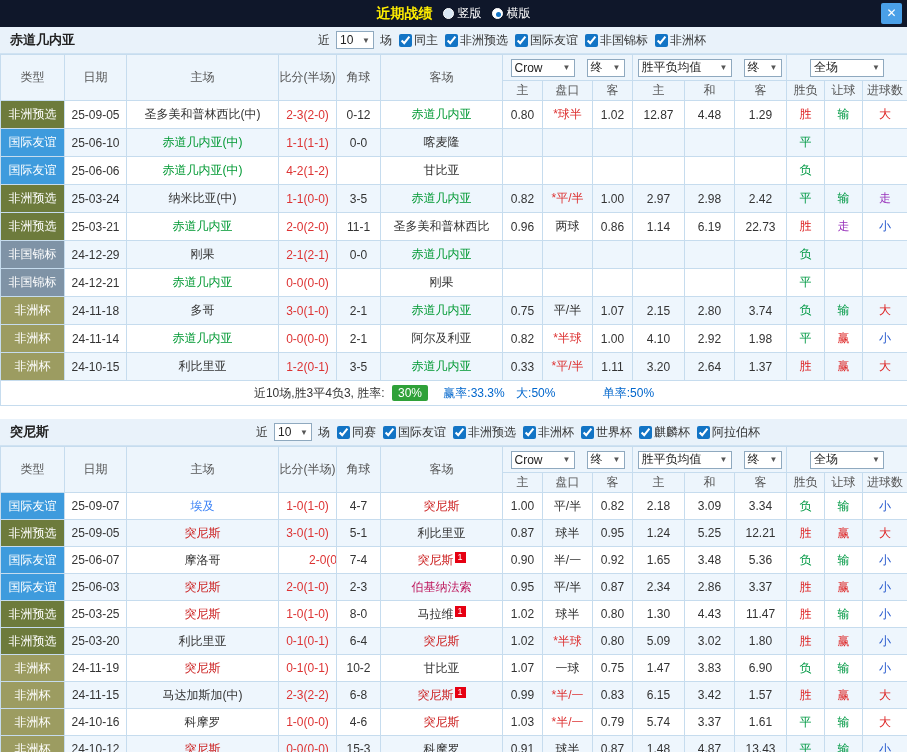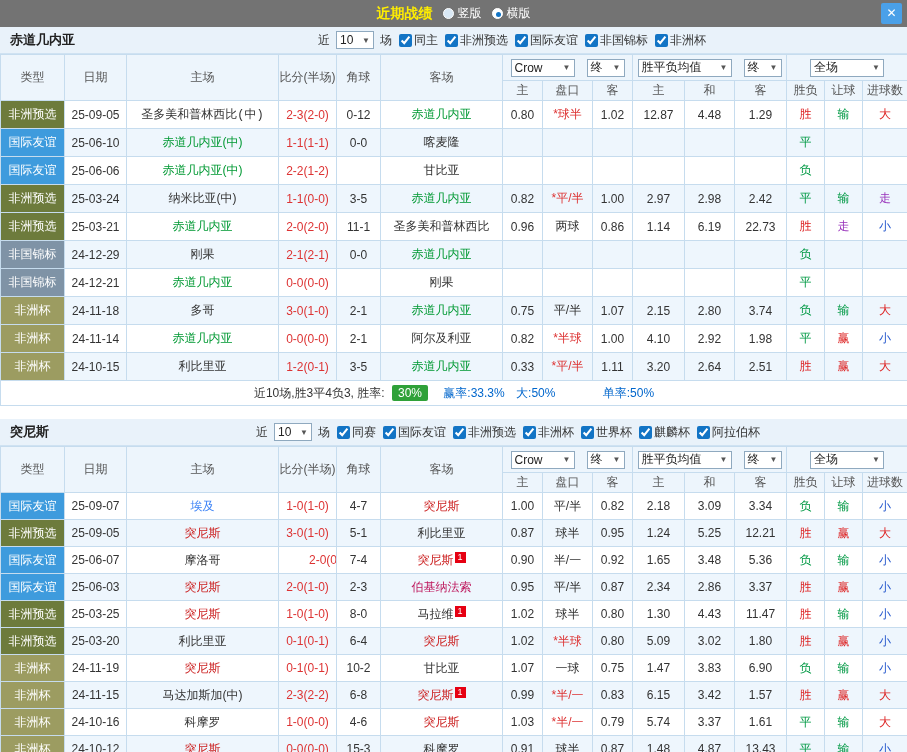--- a/index.html
+++ b/index.html
@@ -2,21 +2,21 @@
 <html><head>
 <meta charset="utf-8">
 <style>
   * { box-sizing: border-box; }
   html,body { margin:0; padding:0; }
   body {
     width:907px; height:752px; overflow:hidden; background:#fff;
     font-family:"Liberation Sans","DejaVu Sans",sans-serif; font-size:12px; color:#333;
   }
   
-  .topbar { height:27px; background:#737373; position:relative;
+  .topbar { height:27px; background:#0f172a; position:relative;
     display:flex; align-items:center; justify-content:center; }
   .topbar-center { display:flex; align-items:center; gap:10px; }
   .page-title { color:#ffee00; font-weight:bold; font-size:14px; }
   .radio-item { display:inline-flex; align-items:center; gap:4px; color:#fff; cursor:pointer; }
   .radio-dot { width:11px; height:11px; border-radius:50%; border:1px solid #fff; background:#d9e8f5; position:relative; display:inline-block; }
   .radio-dot.checked { background:#fff; }
   .radio-dot.checked::after { content:""; position:absolute; left:3px; top:3px; width:5px; height:5px; border-radius:50%; background:#1274c5; }
   .close-btn { position:absolute; right:5px; top:3px; width:21px; height:21px; background:#4aa0e8;
     color:#fff; font-weight:bold; text-align:center; line-height:21px; border-radius:2px; cursor:pointer; }
   
@@ -173,21 +173,21 @@
         <th>客</th>
         <th>胜负</th>
         <th>让球</th>
         <th>进球数</th>
       </tr>
     </thead>
     <tbody class="s0" id="tbody-0">
         <tr>
           <td style="background: rgb(109, 123, 60); color: rgb(255, 255, 255);">非洲预选</td>
           <td>25-09-05</td>
-          <td><span style="color: rgb(51, 51, 51); font-family: Liberation Mono, monospace;">圣多美和普林西比(中)</span></td>
+          <td><span style="color: rgb(51, 51, 51);">圣多美和普林西比(中)</span></td>
           <td style="color: rgb(221, 51, 51);">2-3(2-0)</td>
           <td>0-12</td>
           <td><span style="color: rgb(0, 153, 51);">赤道几内亚</span></td>
           <td>0.80</td>
           <td style="color: rgb(221, 51, 51);">*球半</td>
           <td>1.02</td>
           <td>12.87</td>
           <td>4.48</td>
           <td>1.29</td>
           <td style="color: rgb(221, 34, 34);">胜</td>
@@ -208,21 +208,21 @@
           <td></td>
           <td></td>
           <td style="color: rgb(0, 153, 68);">平</td>
           <td style="color: rgb(51, 51, 51);"></td>
           <td style="color: rgb(51, 51, 51);"></td>
         </tr>
         <tr>
           <td style="background: rgb(62, 155, 221); color: rgb(255, 255, 255);">国际友谊</td>
           <td>25-06-06</td>
           <td><span style="color: rgb(0, 153, 51);">赤道几内亚(中)</span></td>
-          <td style="color: rgb(221, 51, 51);">2-2(1-2)</td>
+          <td style="color: rgb(221, 51, 51);">4-2(1-2)</td>
           <td></td>
           <td><span style="color: rgb(51, 51, 51);">甘比亚</span></td>
           <td></td>
           <td style="color: rgb(51, 51, 51);"></td>
           <td></td>
           <td></td>
           <td></td>
           <td></td>
           <td style="color: rgb(0, 153, 68);">负</td>
           <td style="color: rgb(51, 51, 51);"></td>
@@ -335,21 +335,21 @@
           <td>24-10-15</td>
           <td><span style="color: rgb(51, 51, 51);">利比里亚</span></td>
           <td style="color: rgb(221, 51, 51);">1-2(0-1)</td>
           <td>3-5</td>
           <td><span style="color: rgb(0, 153, 51);">赤道几内亚</span></td>
           <td>0.33</td>
           <td style="color: rgb(221, 51, 51);">*平/半</td>
           <td>1.11</td>
           <td>3.20</td>
           <td>2.64</td>
-          <td>2.51</td>
+          <td>1.37</td>
           <td style="color: rgb(221, 34, 34);">胜</td>
           <td style="color: rgb(221, 34, 34);">赢</td>
           <td style="color: rgb(221, 34, 34);">大</td>
         </tr>
       </tbody>
     <tfoot>
       <tr>
         <td colspan="15">
           <span>近10场,胜3平4负3, 胜率:</span>
           <span class="sum-badge" id="sum-badge-0" style="background: rgb(47, 161, 57);">30%</span>

